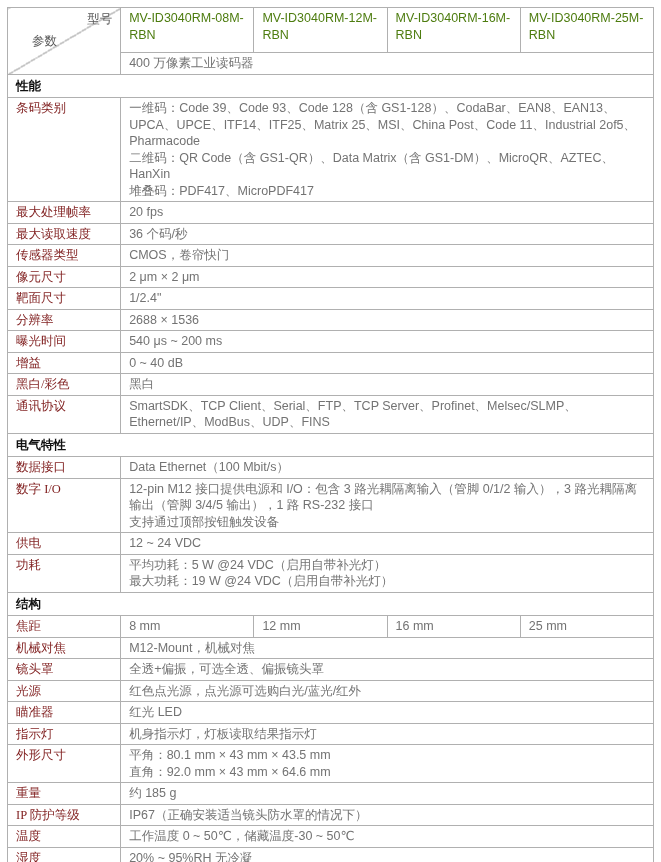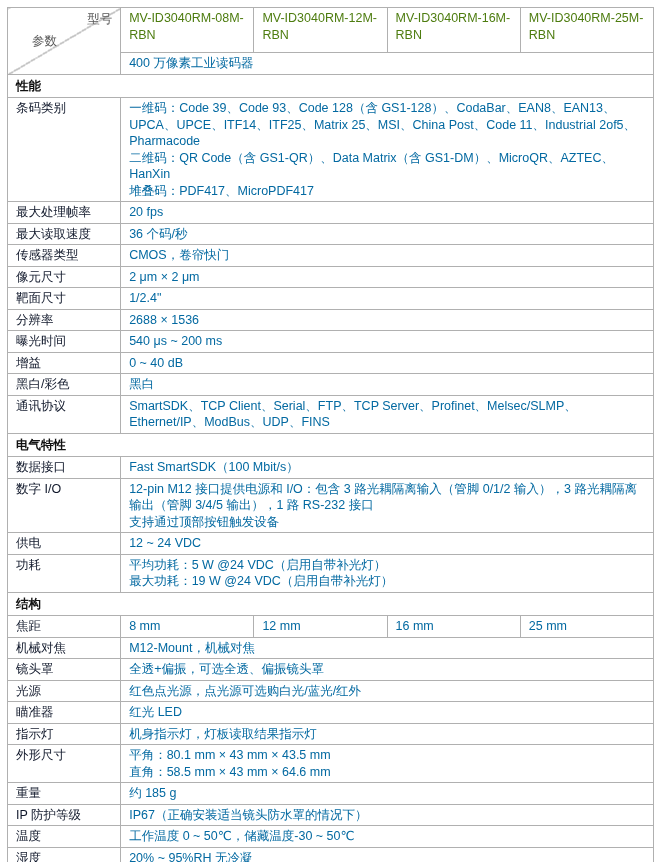--- a/index.html
+++ b/index.html
@@ -30,33 +30,34 @@
   col.c-label { width: 113px; }
   col.c-m     { width: 133px; }
   td {
     border: 1px solid #b0b0b0;
     padding: 2px 8px;
     line-height: 16.5px;
     vertical-align: top;
     overflow: hidden;
   }
   td.label {
-    color: #0f172a;
+    color: #7f1d1d;
+    font-family: Liberation Serif, serif;
   }
   td.section {
     font-weight: bold;
     color: #111111;
     padding-top: 3px;
     padding-bottom: 3px;
   }
   td.model {
     height: 40px;
     color: #4d7c0f;
   }
-  td.value { color: #0369a1; }
+  td.value { color: #737373; }
   td.corner {
     position: relative;
     padding: 0;
     background-image: linear-gradient(to bottom right,
       transparent calc(50% - 0.6px),
       #b0b0b0 calc(50% - 0.6px),
       #b0b0b0 calc(50% + 0.6px),
       transparent calc(50% + 0.6px));
   }
   .corner-top {
@@ -151,21 +152,21 @@
       <tr>
         <td class="label">通讯协议</td>
         <td class="value" colspan="4">SmartSDK、TCP Client、Serial、FTP、TCP Server、Profinet、Melsec/SLMP、Ethernet/IP、ModBus、UDP、FINS</td>
       </tr>
 
       <tr>
         <td class="section" colspan="5">电气特性</td>
       </tr>
       <tr>
         <td class="label">数据接口</td>
-        <td class="value" colspan="4">Fast SmartSDK（100 Mbit/s）</td>
+        <td class="value" colspan="4">Data Ethernet（100 Mbit/s）</td>
       </tr>
       <tr>
         <td class="label">数字 I/O</td>
         <td class="value" colspan="4">
           <span class="vline">12-pin M12 接口提供电源和 I/O：包含 3 路光耦隔离输入（管脚 0/1/2 输入），3 路光耦隔离输出（管脚 3/4/5 输出），1 路 RS-232 接口</span>
           <span class="vline">支持通过顶部按钮触发设备</span>
         </td>
       </tr>
       <tr>
         <td class="label">供电</td>
@@ -206,21 +207,21 @@
         <td class="value" colspan="4">红光 LED</td>
       </tr>
       <tr>
         <td class="label">指示灯</td>
         <td class="value" colspan="4">机身指示灯，灯板读取结果指示灯</td>
       </tr>
       <tr>
         <td class="label">外形尺寸</td>
         <td class="value" colspan="4">
           <span class="vline">平角：80.1 mm × 43 mm × 43.5 mm</span>
-          <span class="vline">直角：58.5 mm × 43 mm × 64.6 mm</span>
+          <span class="vline">直角：92.0 mm × 43 mm × 64.6 mm</span>
         </td>
       </tr>
       <tr>
         <td class="label">重量</td>
         <td class="value" colspan="4">约 185 g</td>
       </tr>
       <tr>
         <td class="label">IP 防护等级</td>
         <td class="value" colspan="4">IP67（正确安装适当镜头防水罩的情况下）</td>
       </tr>

